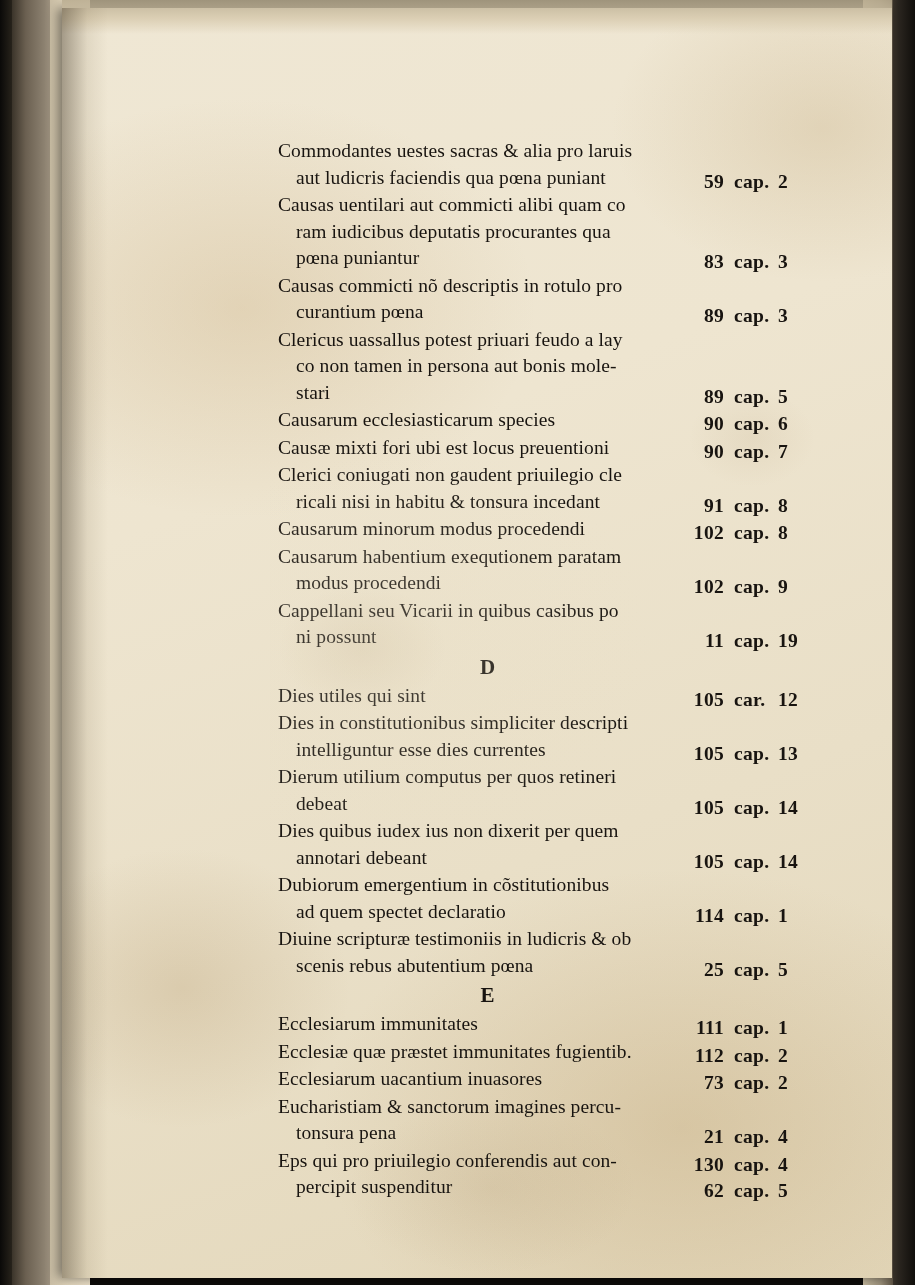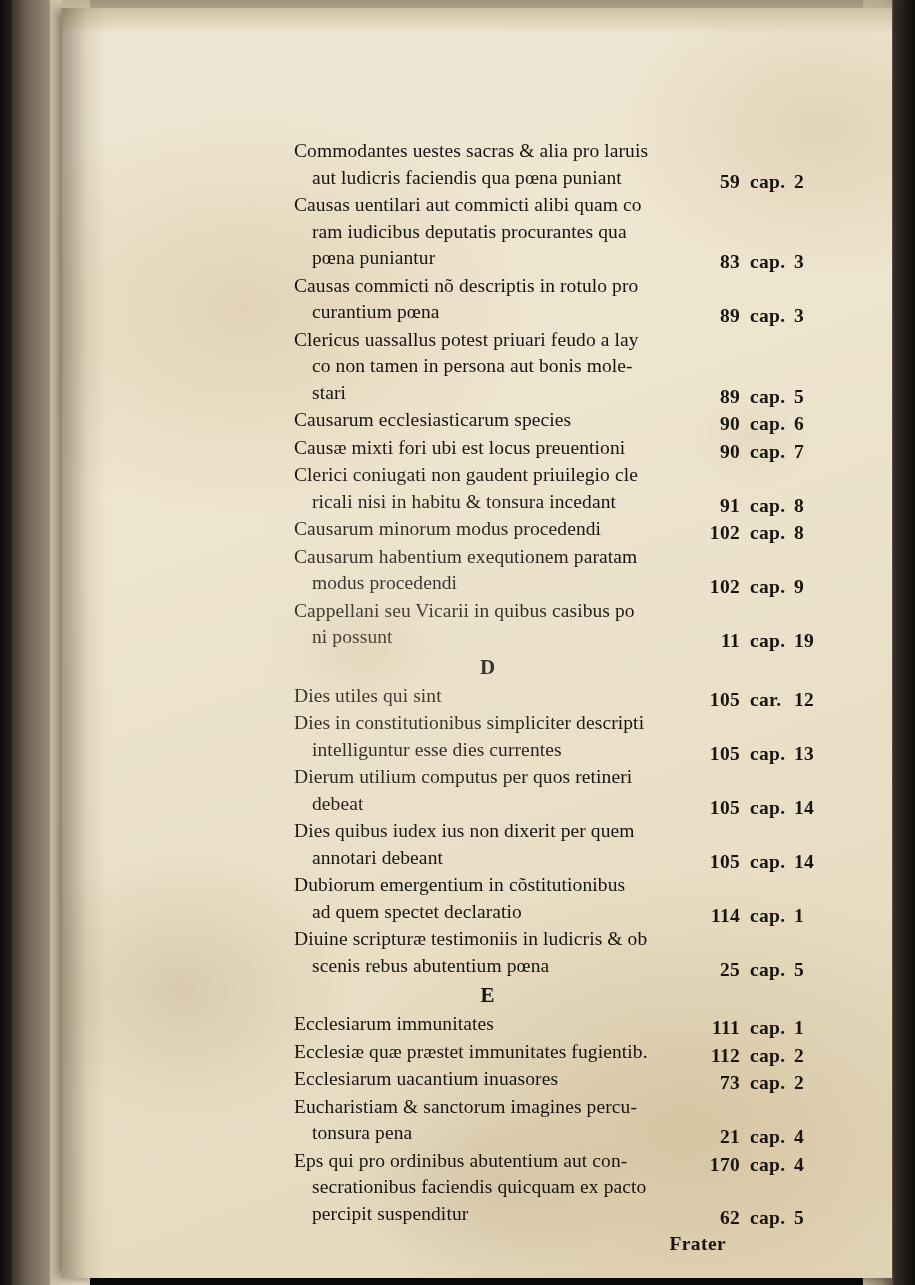--- a/index.html
+++ b/index.html
@@ -90,21 +90,21 @@
   
   .textblock {
     position: absolute;
     left: 278px;
     top: 138px;
     width: 540px;
     color: #181410;
   }
   .entry {
     position: relative;
-    margin: 0 0 1px 16px;
+    margin: 0 0 1px 0;
   }
   .line {
     position: relative;
     font-size: 19.5px;
     line-height: 26.5px;
     letter-spacing: 0.1px;
     white-space: nowrap;
   }
   .line.ind { padding-left: 18px; }
   .txt {
@@ -250,23 +250,21 @@
         <div class="line"><span class="txt">Ecclesiæ quæ præstet immunitates fugientib.</span><span class="ref"><span class="pg">112</span><span class="cap">cap.</span><span class="num">2</span></span></div>
       </div>
       <div class="entry">
         <div class="line"><span class="txt">Ecclesiarum uacantium inuasores</span><span class="ref"><span class="pg">73</span><span class="cap">cap.</span><span class="num">2</span></span></div>
       </div>
       <div class="entry">
         <div class="line"><span class="txt">Eucharistiam &amp; sanctorum imagines percu-</span></div>
         <div class="line ind"><span class="txt">tonsura pena</span><span class="ref"><span class="pg">21</span><span class="cap">cap.</span><span class="num">4</span></span></div>
       </div>
       <div class="entry">
-        <div class="line"><span class="ref"><span class="pg">170</span><span class="cap">cap.</span><span class="num">4</span></span></div>
-      </div>
-      <div class="entry">
-        <div class="line"><span class="txt">Eps qui pro ordinibus abutentium aut con-</span></div>
-        <div class="line ind"><span class="txt">secrationibus faciendis quicquam ex pacto</span></div>
+        <div class="line"><span class="ref"><span class="pg">130</span><span class="cap">cap.</span><span class="num">4</span></span></div>
+      </div>
+      <div class="entry">
+        <div class="line"><span class="txt">Eps qui pro priuilegio conferendis aut con-</span></div>
         <div class="line ind"><span class="txt">percipit suspenditur</span><span class="ref"><span class="pg">62</span><span class="cap">cap.</span><span class="num">5</span></span></div>
       </div>
-      <div class="catchword">Frater</div>
     </div>
   <div class="ink-fade"></div>
 </div>
 
 </body></html>

